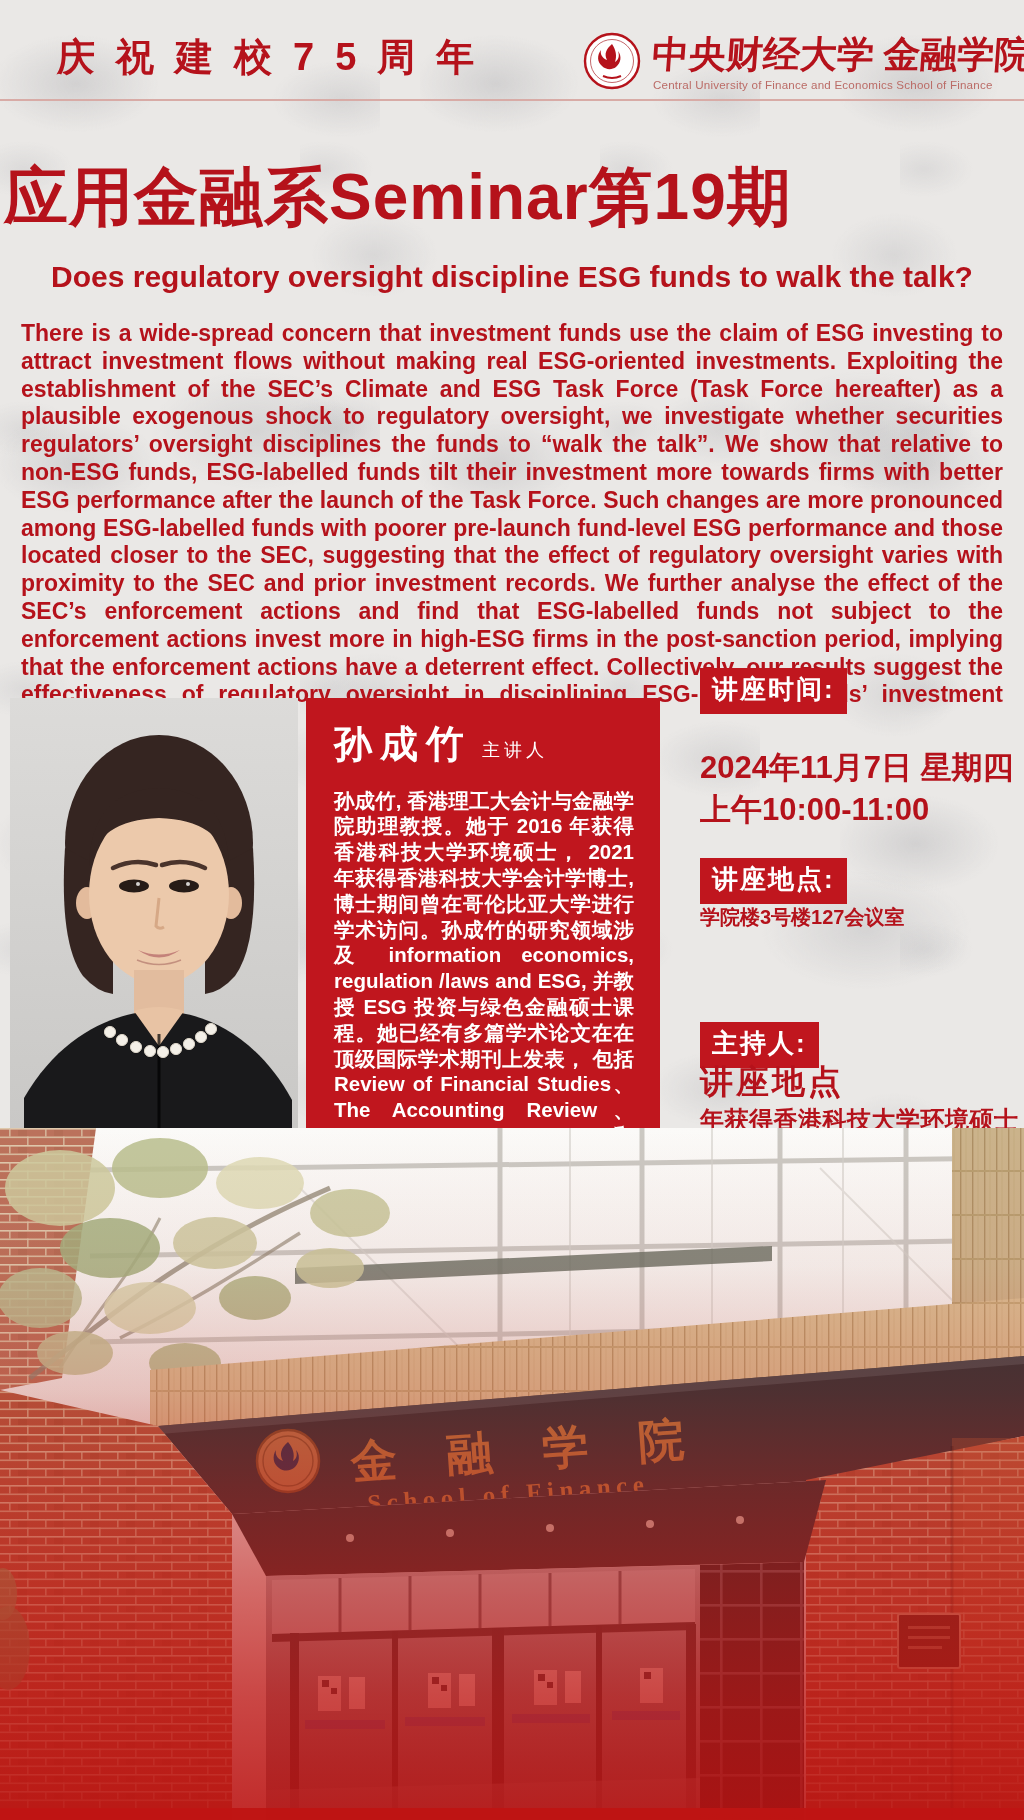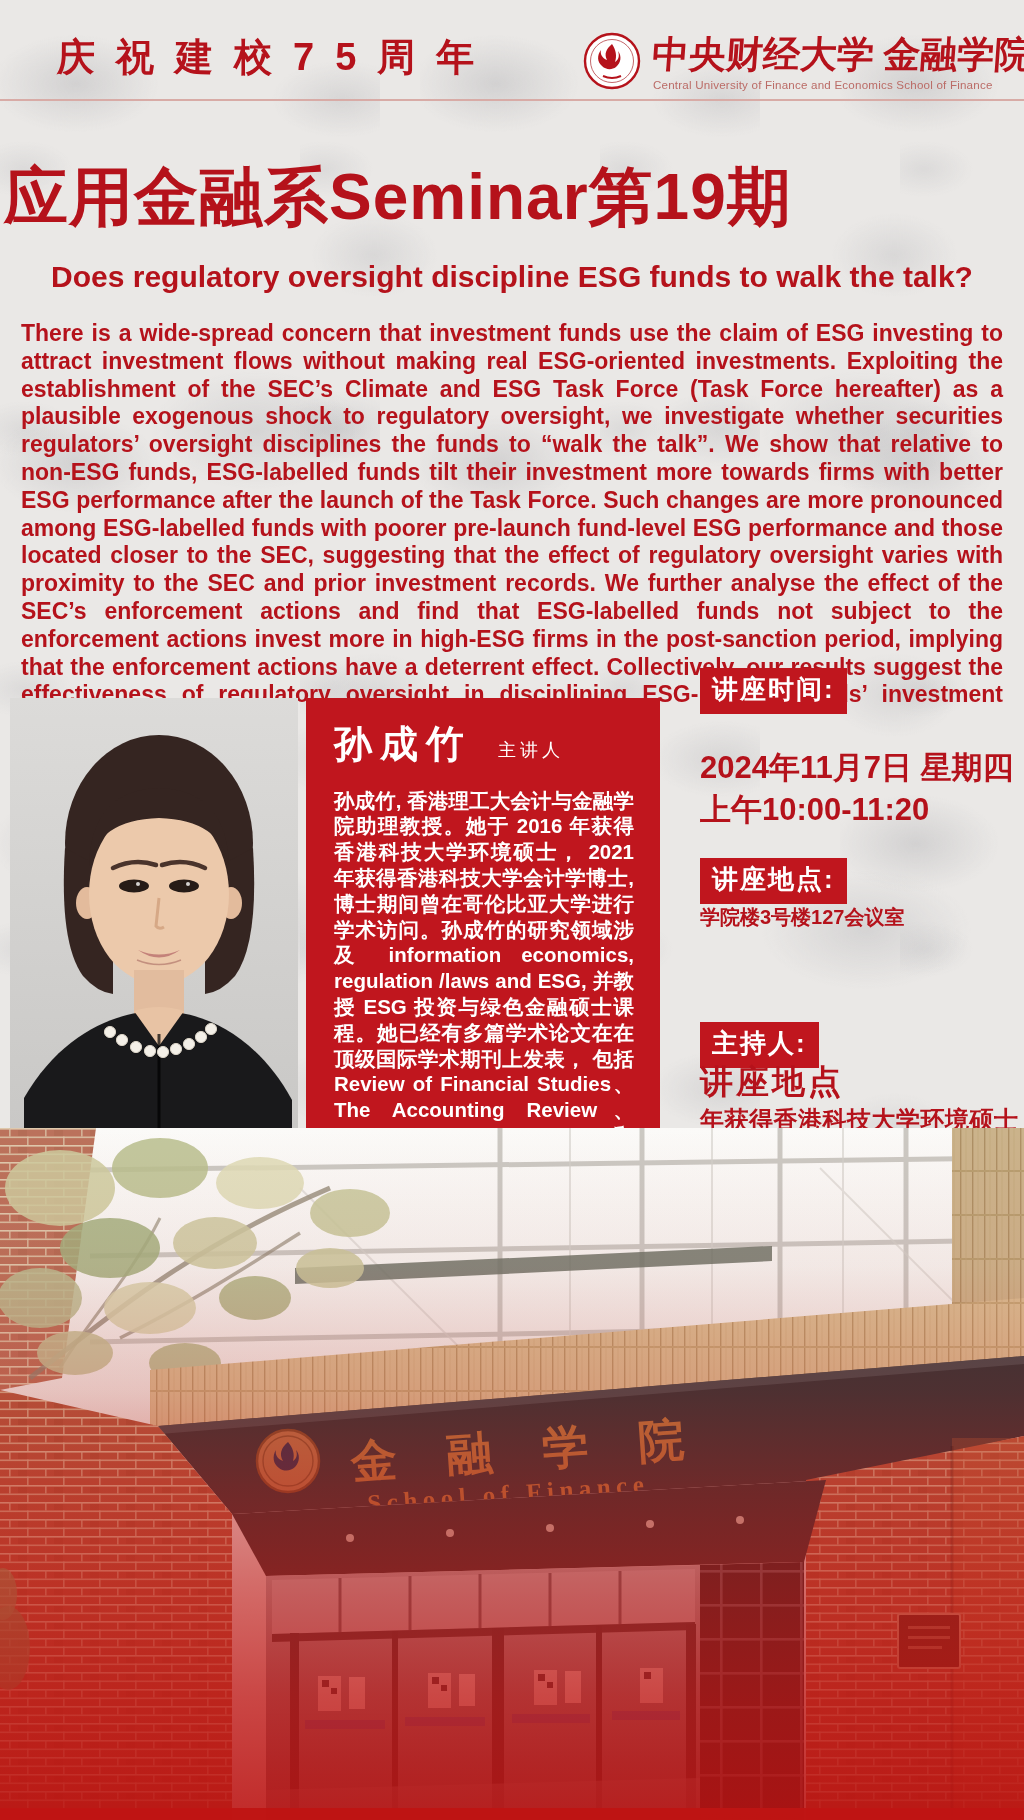--- a/index.html
+++ b/index.html
@@ -23,21 +23,21 @@
   .logo-cn{position:absolute;left:72px;top:12px;font-family:"Liberation Serif",serif;font-weight:bold;font-size:37px;color:#b5121b;white-space:nowrap;transform:skewX(-4deg);}
   .logo-en{position:absolute;left:73px;top:60px;font-size:11.6px;color:#bb6b66;white-space:nowrap;letter-spacing:.2px;}
   .rule{position:absolute;left:0;top:99px;width:1024px;height:2px;background:#d8aba6;}
   .title-cn{position:absolute;left:0;top:150px;width:1024px;margin:4px;text-align:left;font-size:64px;font-weight:bold;color:#b5121b;letter-spacing:1px;}
   .title-en{position:absolute;left:0;top:260px;width:1024px;margin:0;text-align:center;font-size:30px;font-weight:bold;color:#b5121b;}
   .abstract{position:absolute;left:21px;top:320px;width:982px;margin:0;font-size:23px;line-height:27.8px;font-weight:bold;color:#b5121b;text-align:justify;}
   .portrait{position:absolute;left:10px;top:698px;width:288px;height:430px;}
   .bio-box{position:absolute;left:306px;top:698px;width:354px;height:430px;background:#c0161e;box-sizing:border-box;padding:24px 26px 0 28px;}
   .name-row{margin:0;display:flex;align-items:flex-end;}
   .sp-name{font-size:38px;font-weight:bold;color:#fff;letter-spacing:8px;line-height:1.2;}
-  .sp-role{font-size:18px;color:#fff;margin-left:26px;margin-bottom:6px;letter-spacing:4px;}
+  .sp-role{font-size:18px;color:#fff;margin-left:10px;margin-bottom:6px;letter-spacing:4px;}
   .bio{margin:20px 0 0;font-size:20.5px;line-height:25.8px;color:#fff;text-align:justify;font-weight:bold;}
   .badge{position:absolute;background:#c0161e;color:#fff;font-size:26px;font-weight:bold;padding:4px 12px 7px 12px;white-space:nowrap;letter-spacing:2px;}
   .rg{position:absolute;color:#b5121b;font-weight:bold;white-space:nowrap;}
   #badge-time{left:700px;top:668px;}
   #time1{left:700px;top:747px;font-size:31px;}
   #time2{left:700px;top:789px;font-size:31px;}
   #badge-venue{left:700px;top:858px;}
   #venue{left:700px;top:904px;font-size:20px;}
   #badge-host{left:700px;top:1022px;}
   #hostname{left:700px;top:1060px;font-size:33px;letter-spacing:3px;}
@@ -113,21 +113,21 @@
   <section class="bio-box">
     <div class="name-row">
       <span class="sp-name">孙成竹</span>
       <span class="sp-role">主讲人</span>
     </div>
     <p class="bio">孙成竹, 香港理工大会计与金融学院助理教授。她于 2016 年获得香港科技大学环境硕士， 2021 年获得香港科技大学会计学博士, 博士期间曾在哥伦比亚大学进行学术访问。孙成竹的研究领域涉及 information economics, regulation /laws and ESG, 并教授 ESG 投资与绿色金融硕士课程。她已经有多篇学术论文在在顶级国际学术期刊上发表， 包括 Review of Financial Studies、The Accounting Review、Management Science 和 Contemporary Accounting Research。</p>
   </section>
 
   <div class="badge" id="badge-time">讲座时间:</div>
   <div class="rg" id="time1">2024年11月7日 星期四</div>
-  <div class="rg" id="time2">上午10:00-11:20</div>
+  <div class="rg" id="time2">上午10:00-11:00</div>
 
   <div class="badge" id="badge-venue">讲座地点:</div>
   <div class="rg" id="venue">学院楼3号楼127会议室</div>
 
   <div class="badge" id="badge-host">主持人:</div>
   <div class="rg" id="hostname">讲座地点</div>
   <div class="rg" id="hosttitle">年获得香港科技大学环境硕士</div>
 
   <svg class="building" viewBox="0 0 1024 692">
     <defs>

